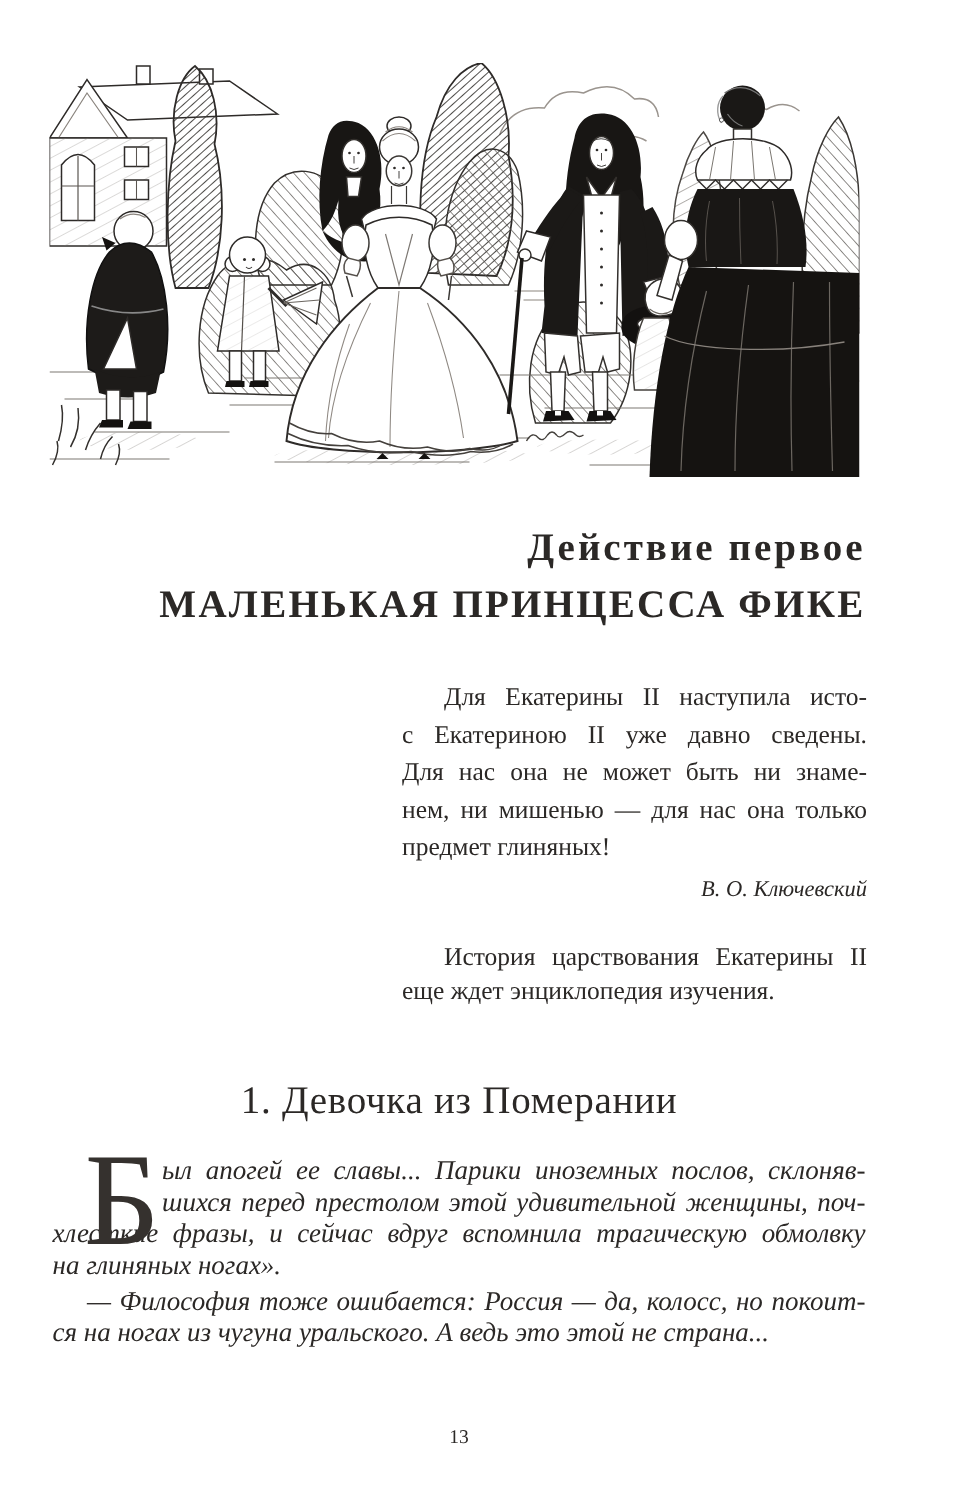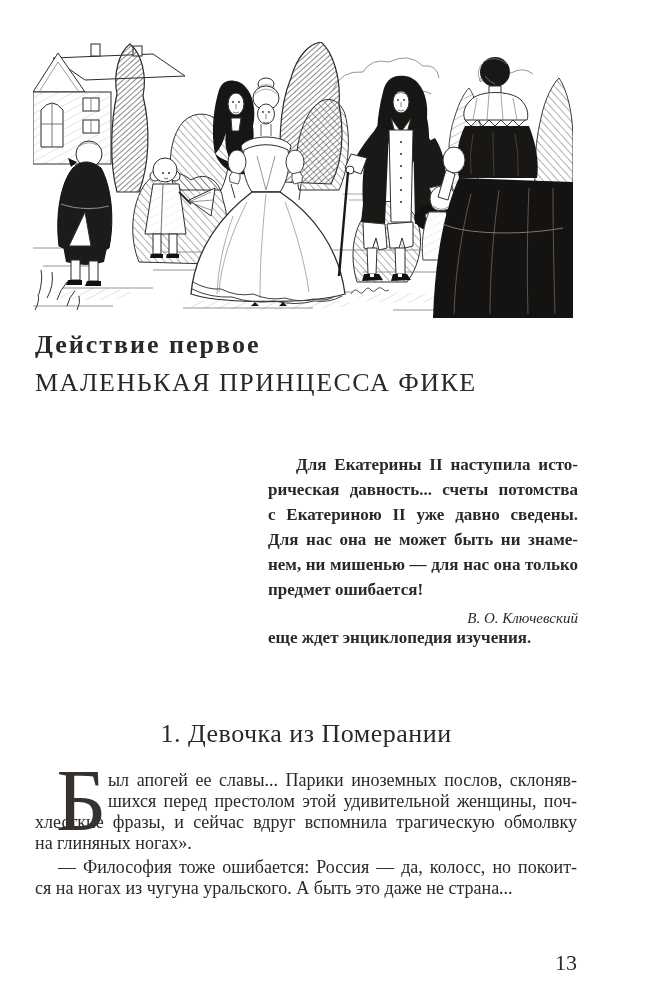--- a/index.html
+++ b/index.html
@@ -1,40 +1,40 @@
 <!DOCTYPE html>
 <html><head>
 <meta charset="utf-8">
 <style>
   html,body{margin:0;padding:0;background:#ffffff;}
   .page{
     position:relative;width:647px;height:1000px;background:#ffffff;overflow:hidden;
     font-family:"Liberation Serif", serif;color:#2b2826;
   }
   .illus{position:absolute;left:33px;top:42px;width:540px;height:276px;}
-  .act-title{position:absolute;left:35px;top:330px;width:542px;text-align:left;}
+  .act-title{position:absolute;left:35px;top:350px;width:542px;text-align:right;}
   .act-title .t1{font-size:26px;font-weight:bold;letter-spacing:2px;line-height:30px;}
-  .act-title .t2{font-size:26px;font-weight:normal;letter-spacing:1.5px;line-height:30px;margin-top:8px;}
+  .act-title .t2{font-size:26px;font-weight:bold;letter-spacing:1.5px;line-height:30px;margin-top:8px;}
   .epi{position:absolute;left:268px;width:310px;font-size:17px;line-height:25px;}
   .epi-1{top:452px;}
   .epi-2{top:626px;line-height:23px;}
-  .ep-line{text-align:justify;text-align-last:justify;white-space:nowrap;font-weight:bold;}
+  .ep-line{text-align:justify;text-align-last:justify;white-space:nowrap;}
   .ep-line.last{text-align:left;text-align-last:left;}
   .ep-line.ind{text-indent:28px;text-align-last:justify;}
   .ep-att{font-style:italic;text-align:right;margin-top:4px;font-size:15px;}
   .sec-head{position:absolute;left:35px;top:719px;width:542px;text-align:center;
     font-size:26px;font-weight:normal;letter-spacing:0.5px;}
   .body-text{position:absolute;left:35px;top:770px;width:542px;font-size:18px;line-height:21px;}
-  .b-line{text-align:justify;text-align-last:justify;white-space:nowrap;}
+  .b-line{text-align:justify;text-align-last:justify;white-space:nowrap;font-style:italic;}
   .b-line.open{text-align-last:left;}
   .b-line.dc{padding-left:73px;}
   .b-line.p2{text-indent:23px;margin-top:3px;}
   .drop-cap{position:absolute;left:21px;top:-13px;font-size:88px;line-height:1;
     font-weight:400;color:#35312e;}
-  .page-num{position:absolute;left:35px;top:950px;width:542px;text-align:right;font-size:22px;}
+  .page-num{position:absolute;left:35px;top:950px;width:542px;text-align:center;font-size:13px;}
   svg .ln{fill:none;stroke:#2e2b29;stroke-width:1;}
 </style>
 </head>
 <body>
 
 <div class="page">
 
   <svg class="illus" viewBox="0 0 540 276">
     <defs>
       <pattern id="hA" width="4" height="4" patternUnits="userSpaceOnUse" patternTransform="rotate(48)">
@@ -239,39 +239,39 @@
     <path d="M318,252 q4,-7 8,-2 q3,3 6,-2 q3,-4 6,0 q2,3 6,-1 q3,-3 7,1 q2,2 5,0" fill="none" stroke="#44403c" stroke-width="0.9"></path>
   </svg>
 
   <div class="act-title">
     <div class="t1">Действие первое</div>
     <div class="t2">МАЛЕНЬКАЯ ПРИНЦЕССА ФИКЕ</div>
   </div>
 
   <div class="epi epi-1">
     <div class="ep-line ind">Для Екатерины II наступила исто-</div>
-    <div class="ep-line">рическая давность... счеты потомства</div>
     <div class="ep-line">с Екатериною II уже давно сведены.</div>
     <div class="ep-line">Для нас она не может быть ни знаме-</div>
     <div class="ep-line">нем, ни мишенью — для нас она только</div>
-    <div class="ep-line last">предмет ошибается!</div>
+    <div class="ep-line last">предмет глиняных!</div>
     <div class="ep-att">В. О. Ключевский</div>
   </div>
 
   <div class="epi epi-2">
+    <div class="ep-line ind">История царствования Екатерины II</div>
     <div class="ep-line last">еще ждет энциклопедия изучения.</div>
   </div>
 
   <div class="sec-head">1. Девочка из Померании</div>
 
   <div class="body-text">
     <span class="drop-cap">Б</span>
     <div class="b-line dc">ыл апогей ее славы... Парики иноземных послов, склоняв-</div>
     <div class="b-line dc">шихся перед престолом этой удивительной женщины, поч-</div>
     <div class="b-line">хлесткие фразы, и сейчас вдруг вспомнила трагическую обмолвку</div>
     <div class="b-line open">на глиняных ногах».</div>
     <div class="b-line p2">— Философия тоже ошибается: Россия — да, колосс, но покоит-</div>
-    <div class="b-line open">ся на ногах из чугуна уральского. А быть это даже не страна...</div>
+    <div class="b-line open">ся на ногах из чугуна уральского. А ведь это этой не страна...</div>
   </div>
 
   <div class="page-num">13</div>
 
 </div>
 
 </body></html>

